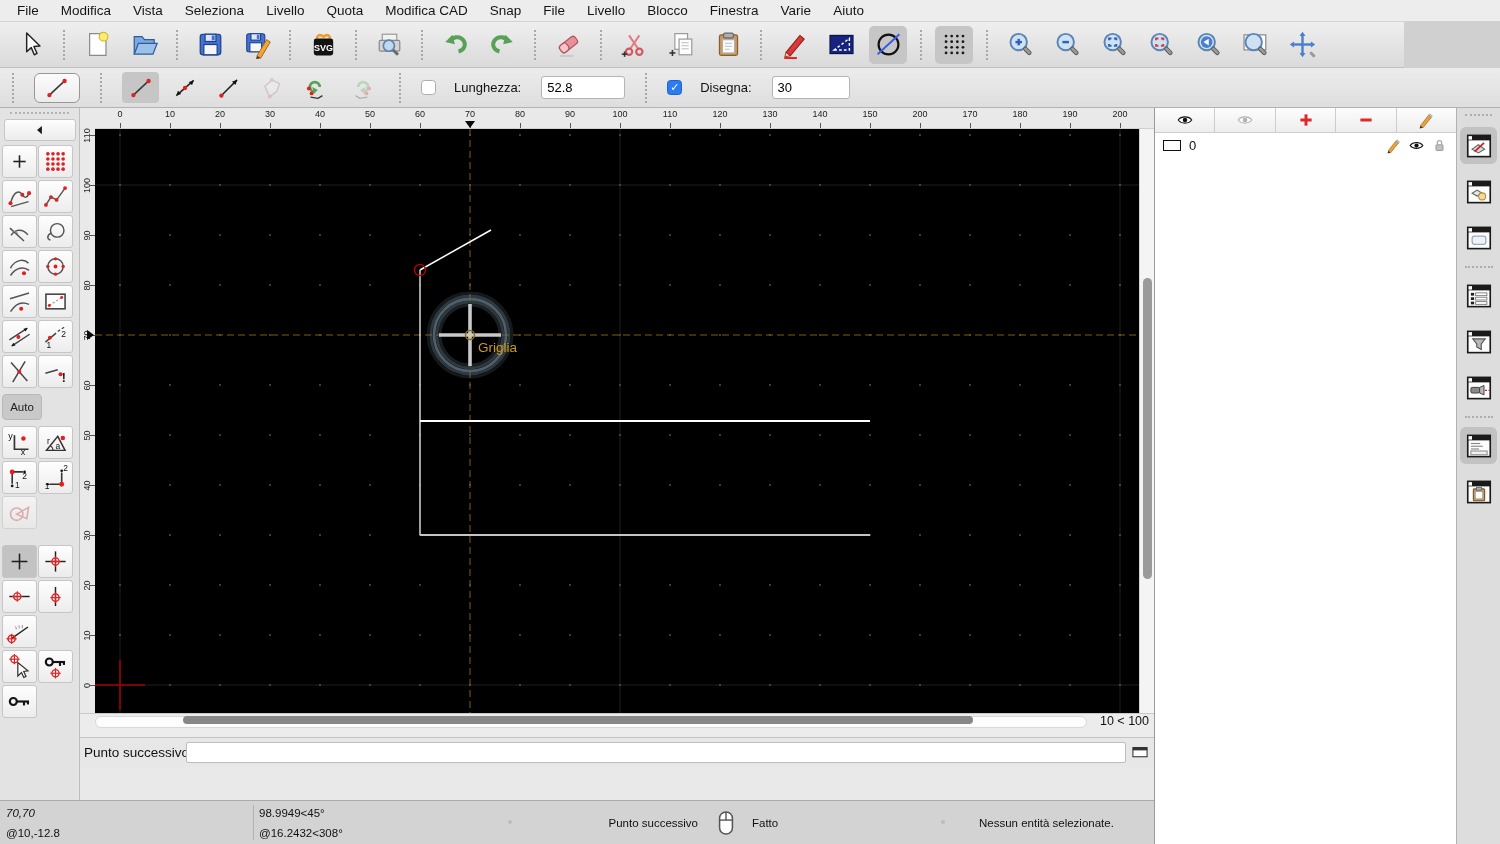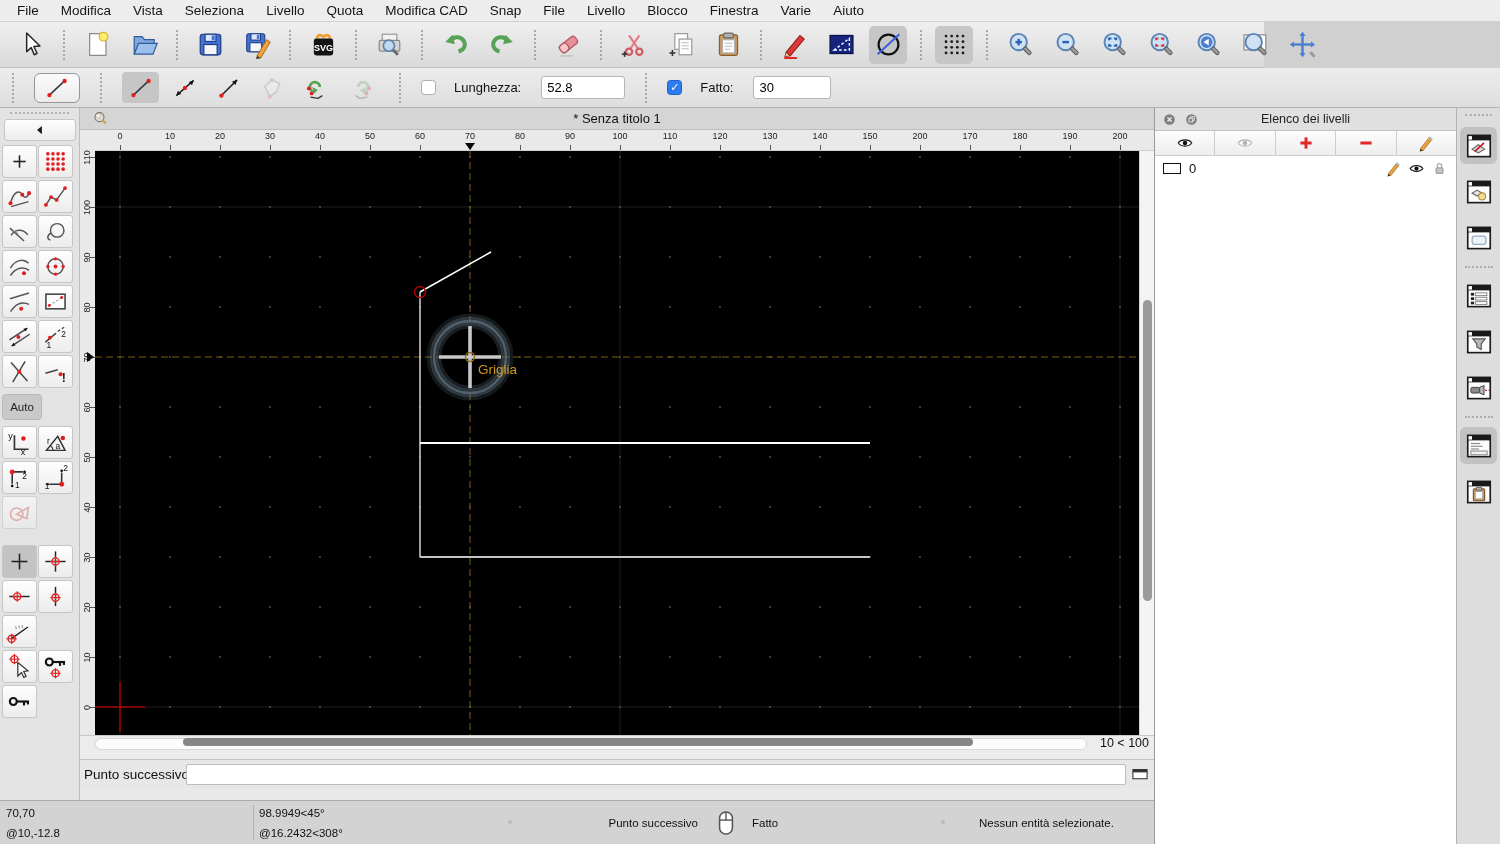--- a/index.html
+++ b/index.html
@@ -8,21 +8,21 @@
   #app { position:relative; width:1500px; height:844px; background:#d0d0d0; }
   svg { display:block; }
 
   
   #menubar { position:absolute; left:0; top:0; width:1500px; height:22px;
     background:#ededed; border-bottom:1px solid #d2d2d2; display:flex; align-items:center;
     padding-left:6px; }
   .menu-item { font-size:13.5px; color:#151515; padding:0 11px; line-height:22px; }
 
   
-  #toolbar { position:absolute; left:0; top:22px; width:1264px; height:46px;
+  #toolbar { position:absolute; left:0; top:22px; width:1404px; height:46px;
     background:linear-gradient(#efefef,#dadada); border-bottom:1px solid #c0c0c0;
     display:flex; align-items:center; padding-left:12px; gap:9px; }
   .tbtn { width:38px; height:38px; display:flex; align-items:center; justify-content:center;
     border-radius:5px; flex:0 0 auto; }
   .tbtn svg { width:29px; height:29px; }
   .tbtn.pressed { background:#c6c6c6; }
   .tsep { width:0; height:30px; border-left:2px dotted #a8a8a8; margin:0 4px; flex:0 0 auto; }
 
   
   #options { position:absolute; left:0; top:68px; width:1500px; height:40px;
@@ -450,21 +450,21 @@
             </g>
           </svg>
         </div>
       </div>
     <div class="tsep"></div>
     <span class="checkbox" id="length-checkbox"></span>
     <span class="olabel">Lunghezza:</span>
     <input class="ofield" value="52.8" style="">
     <div class="tsep"></div>
     <span class="checkbox checked" id="angle-checkbox">✓</span>
-    <span class="olabel">Fatto:</span>
+    <span class="olabel">Disegna:</span>
     <input class="ofield" style="width: 78px;" value="30">
   </div>
 
   <div id="palette">
     <div class="phandle"></div>
     <div id="back-btn">
         <svg viewBox="0 0 24 24">
           <path d="M14.5 6.5 L8 12 L14.5 17.5 Z" fill="#1a1a1a"></path>
         </svg>
       </div>
@@ -731,30 +731,20 @@
               <line x1="9.6" y1="12" x2="20.5" y2="12" stroke="#111" stroke-width="1.9"></line>
               <line x1="16" y1="12" x2="16" y2="15.5" stroke="#111" stroke-width="1.9"></line>
               <line x1="19.5" y1="12" x2="19.5" y2="14.6" stroke="#111" stroke-width="1.9"></line>
             </svg>
           </div>
         </div>
       </div>
   </div>
 
   <div id="workarea">
-    <div id="tabbar">
-      <div id="tab-zoom-icon">
-          <svg viewBox="0 0 24 24">
-            <circle cx="10" cy="9.5" r="6" fill="#dcd8cc" stroke="#7a7466" stroke-width="1.4"></circle>
-            <circle cx="8" cy="7.5" r="1.6" fill="#fff"></circle>
-            <line x1="14.5" y1="14" x2="18.5" y2="18" stroke="#caa23c" stroke-width="2.6"></line>
-          </svg>
-        </div>
-      <div id="tab-title">* Senza titolo 1</div>
-    </div>
     <div id="ruler-row">
       <div id="ruler-corner"></div>
       <div id="hruler">
           <span class="hlab" style="left: 12px;">0</span>
           <div class="htick" style="left: 25px;"></div>
           <span class="hlab" style="left: 62px;">10</span>
           <div class="htick" style="left: 75px;"></div>
           <span class="hlab" style="left: 112px;">20</span>
           <div class="htick" style="left: 125px;"></div>
           <span class="hlab" style="left: 162px;">30</span>
@@ -1131,57 +1121,41 @@
       <span id="kbd-btn">
           <svg viewBox="0 0 24 24">
             <rect x="2" y="5" width="20" height="13" fill="#fdfdfd" stroke="#333" stroke-width="1.5"></rect>
             <rect x="2" y="5" width="20" height="4" fill="#333"></rect>
           </svg>
         </span>
     </div>
   </div>
 
   <div id="statusbar">
-    <div class="sb-line" style="left:6px;top:6px;">70,70</div>
+    <div class="sb-line" style="left:6px;top:6px;font-style:italic;">70,70</div>
     <div class="sb-line" style="left:6px;top:26px;">@10,-12.8</div>
     <div id="sb-div1"></div>
     <div class="sb-line" style="left:259px;top:6px;">98.9949&lt;45°</div>
     <div class="sb-line" style="left:259px;top:26px;">@16.2432&lt;308°</div>
     <div class="sb-dot" style="left:508px;"></div>
     <div class="sb-line" style="left:540px;top:16px;width:158px;text-align:right;">Punto successivo</div>
     <div id="mouse-icon">
         <svg viewBox="0 0 24 24" width="28" height="36">
           <rect x="6.5" y="2.5" width="11" height="19" rx="5.5" fill="#fff" stroke="#555" stroke-width="1.3"></rect>
           <line x1="12" y1="2.5" x2="12" y2="9.5" stroke="#555" stroke-width="1.2"></line>
           <line x1="6.5" y1="9.5" x2="17.5" y2="9.5" stroke="#555" stroke-width="1.2"></line>
         </svg>
       </div>
     <div class="sb-line" style="left:752px;top:16px;">Fatto</div>
     <div class="sb-dot" style="left:941px;"></div>
     <div class="sb-line" style="left:951px;top:16px;margin-left:28px;">Nessun entità selezionate.</div>
     <div class="sb-dot" style="left:1285px;"></div>
   </div>
 
   <div id="layers-panel">
-    <div id="panel-header">
-      <span id="panel-close">
-          <svg viewBox="0 0 24 24">
-            <circle cx="12" cy="12" r="8.5" fill="#7f7f7f"></circle>
-            <path d="M8.8 8.8 L15.2 15.2 M15.2 8.8 L8.8 15.2" stroke="#ececec" stroke-width="2.2"></path>
-          </svg>
-        </span>
-      <span id="panel-float">
-          <svg viewBox="0 0 24 24">
-            <circle cx="12" cy="12" r="8.5" fill="#7f7f7f"></circle>
-            <rect x="8" y="10" width="6" height="6" fill="none" stroke="#ececec" stroke-width="1.4"></rect>
-            <path d="M10.5 10 V7.5 H16.5 V13.5 H14" fill="none" stroke="#ececec" stroke-width="1.4"></path>
-          </svg>
-        </span>
-      <div id="panel-title">Elenco dei livelli</div>
-    </div>
     <div id="panel-toolbar">
         <div class="lbtn">
           <svg viewBox="0 0 24 24">
             <path d="M3 12 C7 6.5 17 6.5 21 12 C17 17.5 7 17.5 3 12 Z" fill="#fdfdfd" stroke="#111" stroke-width="1.5"></path>
             <circle cx="12" cy="12" r="3" fill="#111"></circle>
           </svg>
         </div>
         <div class="lbtn">
           <svg viewBox="0 0 24 24">
             <path d="M3 12 C7 6.5 17 6.5 21 12 C17 17.5 7 17.5 3 12 Z" fill="#fdfdfd" stroke="#b0b0b0" stroke-width="1.5"></path>

